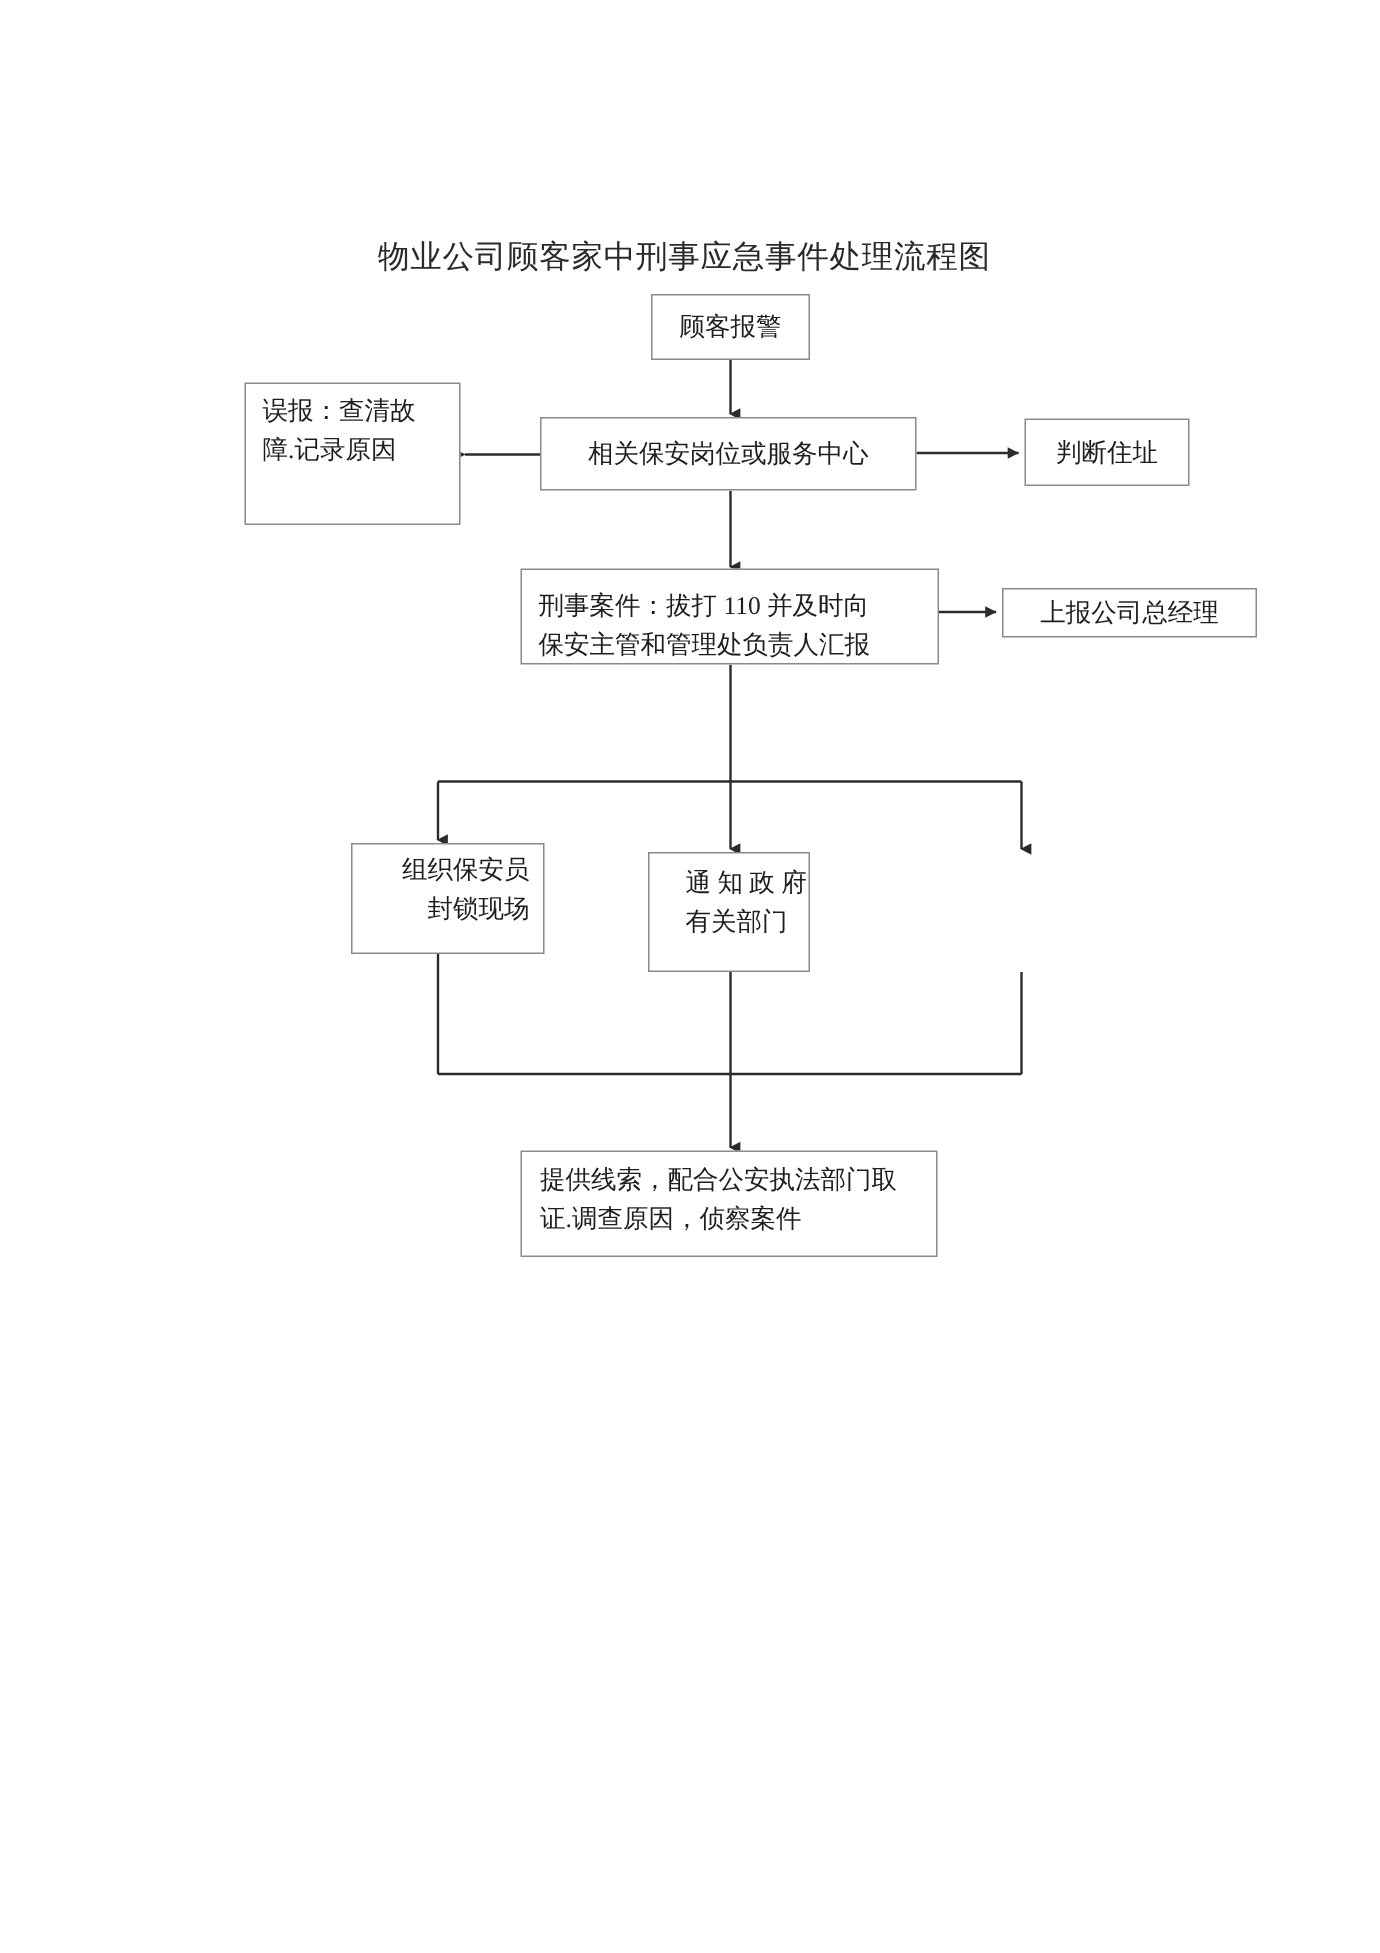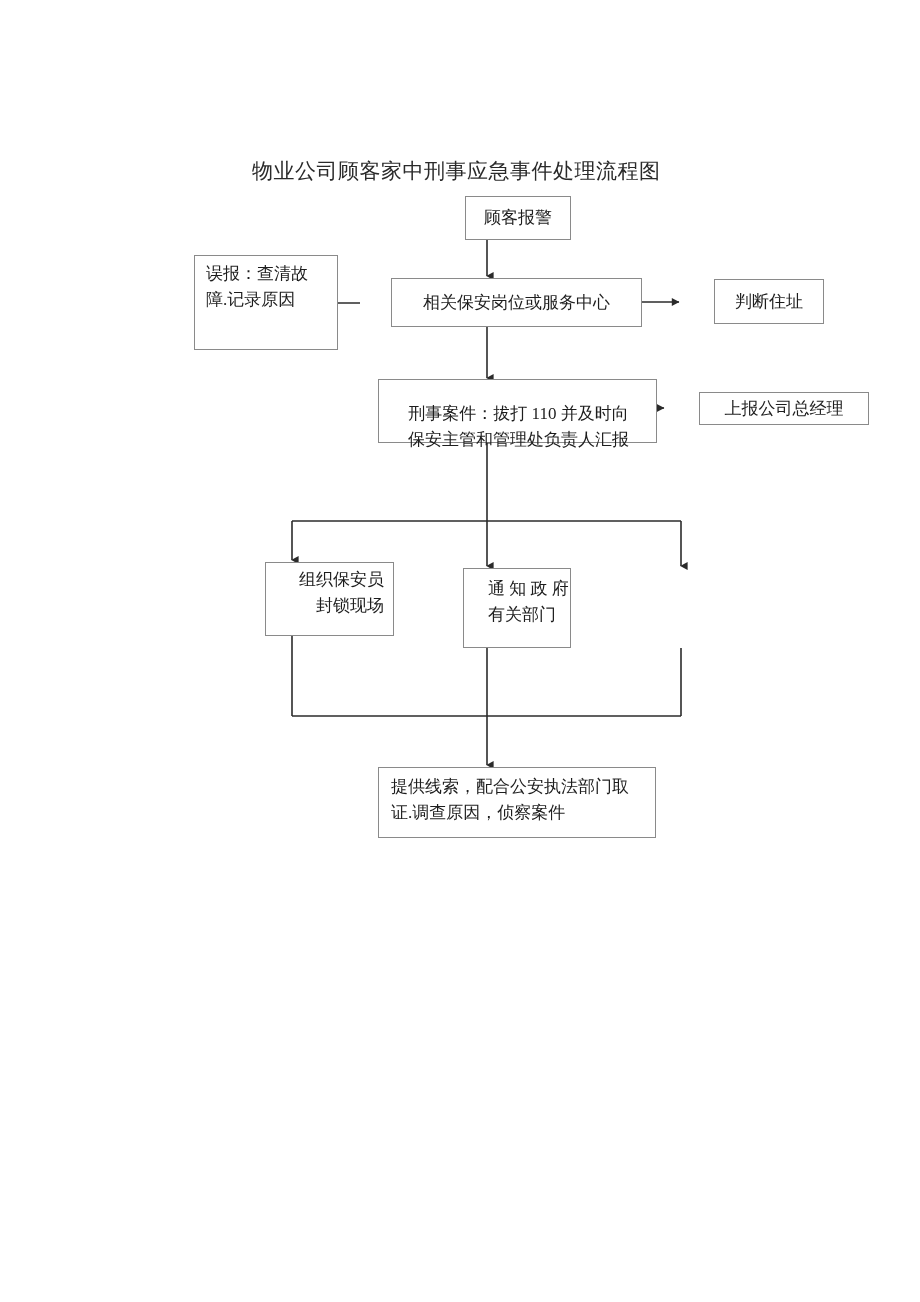--- a/index.html
+++ b/index.html
@@ -34,21 +34,20 @@
   .box {
     position: absolute;
     border: 1px solid #8a8a8a;
     box-sizing: border-box;
     background: #ffffff;
     font-size: 17px;
     line-height: 26px;
     color: #1d1d1d;
     padding: 5px 9px 4px 11px;
     font-family: "Liberation Serif", "DejaVu Serif", serif;
-    margin-left: 31px;
   }
   .box.center {
     display: flex;
     align-items: center;
     justify-content: center;
     padding: 0 8px;
   }
   .box .ln {
     display: block;
     white-space: nowrap;
@@ -124,21 +123,21 @@
 
   <div class="box" style="left:163px; top:255px; width:144px; height:95px;">
     <span class="ln">误报：查清故</span>
     <span class="ln">障.记录原因</span>
   </div>
 
   <div class="box center" style="left:683px; top:279px; width:110px; height:45px;">
     <span class="ln">判断住址</span>
   </div>
 
-  <div class="box" style="left:347px; top:379px; width:279px; height:64px; padding-top:21px;text-align:center;">
+  <div class="box" style="left:347px; top:379px; width:279px; height:64px; padding-top:11px;">
     <span class="ln">刑事案件：拔打 110 并及时向</span>
     <span class="ln">保安主管和管理处负责人汇报</span>
   </div>
 
   <div class="box center" style="left:668px; top:392px; width:170px; height:33px;">
     <span class="ln">上报公司总经理</span>
   </div>
 
   <div class="box" style="left:234px; top:562px; width:129px; height:74px; padding-left:10px; padding-top:4px;text-align:right;">
     <span class="ln">组织保安员</span>

